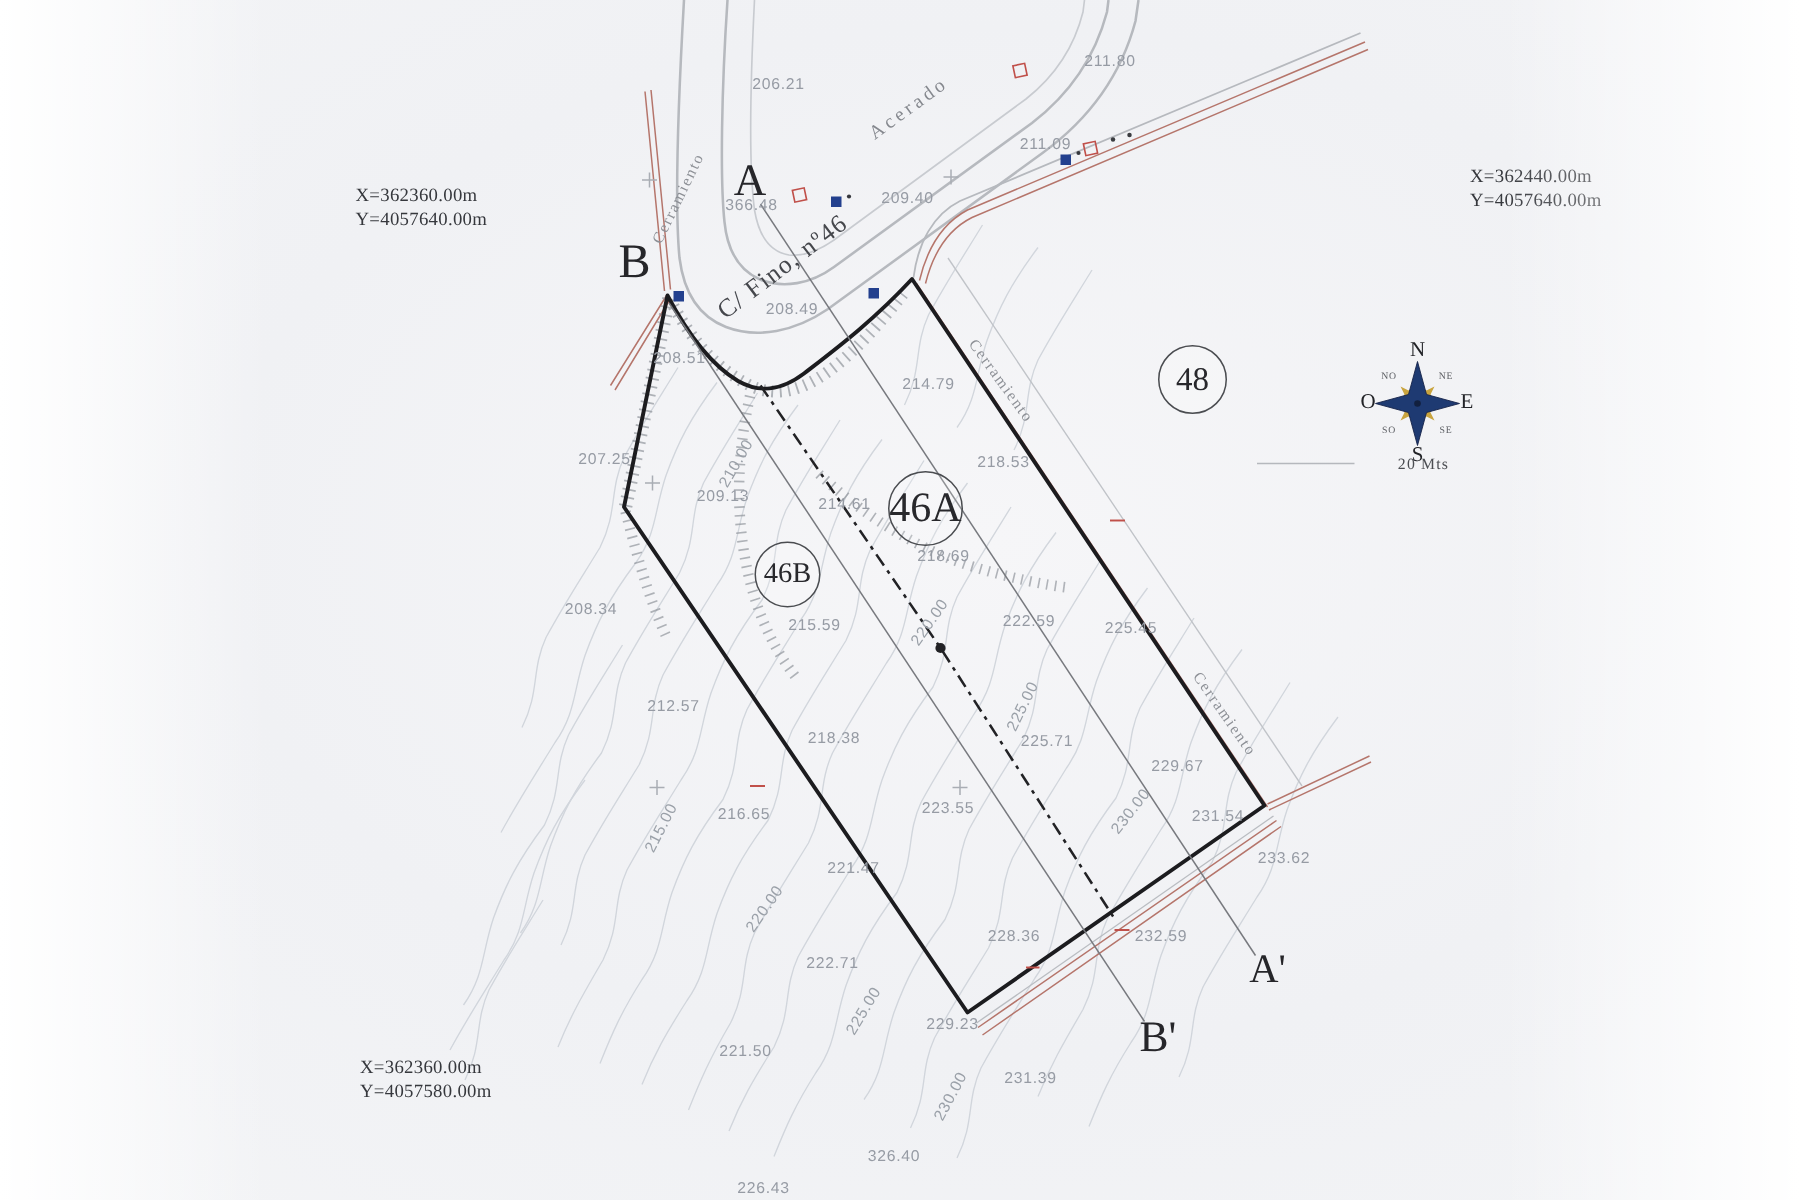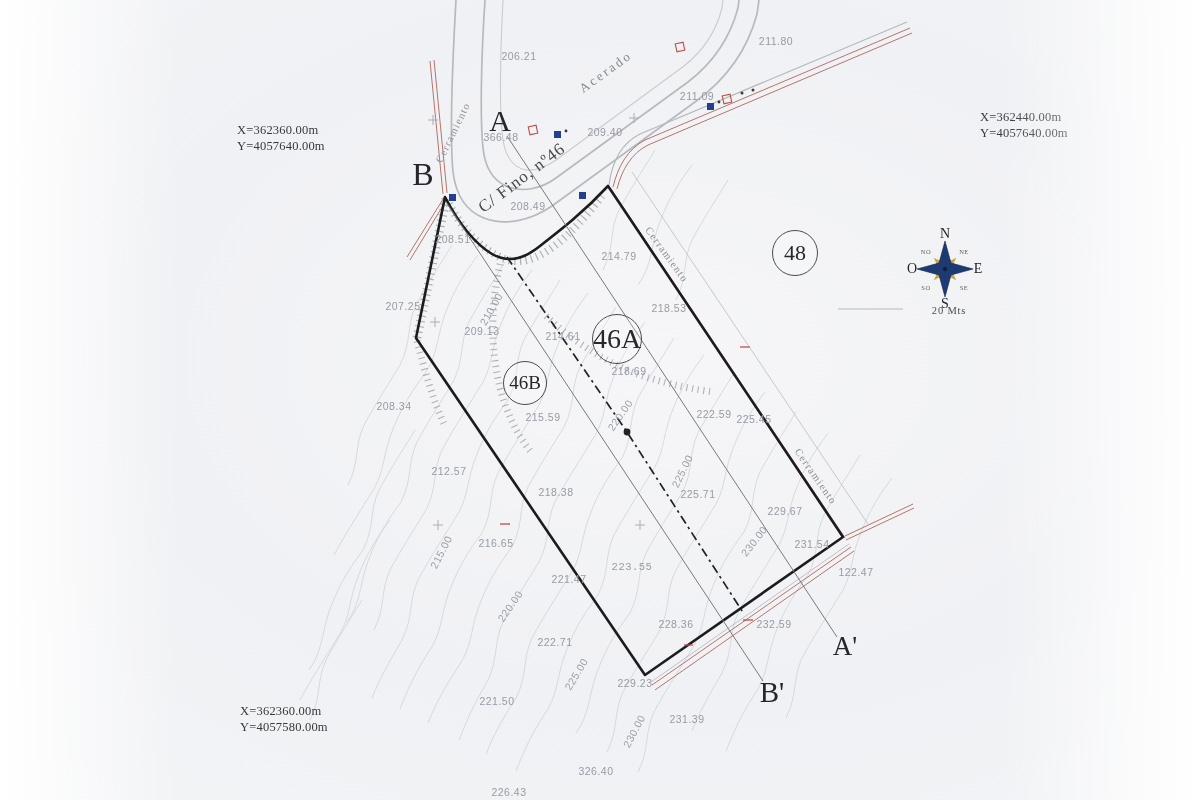--- a/index.html
+++ b/index.html
@@ -182,44 +182,44 @@
   <span class="compass-letter compass-cardinal" style="left:978px;top:269px">E</span>
   <span class="compass-letter compass-cardinal" style="left:912px;top:269px">O</span>
   <span class="compass-letter compass-minor" style="left:926px;top:251px">NO</span>
   <span class="compass-letter compass-minor" style="left:964px;top:251px">NE</span>
   <span class="compass-letter compass-minor" style="left:926px;top:287px">SO</span>
   <span class="compass-letter compass-minor" style="left:964px;top:287px">SE</span>
   <span class="scale-label" style="left:949px;top:310px">20 Mts</span>
 
   <div id="label-layer">
       <span class="spot" style="left: 519px; top: 56px;">206.21</span>
-      <span class="spot" style="left: 740px; top: 41px; margin-left: 36px;">211.80</span>
+      <span class="spot" style="left: 740px; top: 41px;">211.80</span>
       <span class="spot" style="left: 697px; top: 96px;">211.09</span>
       <span class="spot" style="left: 605px; top: 132px;">209.40</span>
       <span class="spot" style="left: 501px; top: 137px;">366.48</span>
       <span class="spot" style="left: 528px; top: 206px;">208.49</span>
       <span class="spot" style="left: 453px; top: 239px;">208.51</span>
       <span class="spot" style="left: 619px; top: 256px;">214.79</span>
       <span class="spot" style="left: 669px; top: 308px;">218.53</span>
       <span class="spot" style="left: 403px; top: 306px;">207.25</span>
       <span class="spot" style="left: 482px; top: 331px;">209.13</span>
       <span class="spot" style="left: 563px; top: 336px;">214.61</span>
       <span class="spot" style="left: 629px; top: 371px;">218.69</span>
       <span class="spot" style="left: 394px; top: 406px;">208.34</span>
       <span class="spot" style="left: 543px; top: 417px;">215.59</span>
-      <span class="spot" style="left: 686px; top: 414px; margin-left: 28px;">222.59</span>
+      <span class="spot" style="left: 686px; top: 414px;">222.59</span>
       <span class="spot" style="left: 754px; top: 419px;">225.45</span>
       <span class="spot" style="left: 449px; top: 471px;">212.57</span>
       <span class="spot" style="left: 556px; top: 492px;">218.38</span>
       <span class="spot" style="left: 698px; top: 494px;">225.71</span>
       <span class="spot" style="left: 785px; top: 511px;">229.67</span>
-      <span class="spot" style="left: 632px; top: 567px; font-family: Liberation Mono, monospace;">223.55</span>
+      <span class="spot" style="left: 632px; top: 539px;">223.55</span>
       <span class="spot" style="left: 496px; top: 543px;">216.65</span>
       <span class="spot" style="left: 812px; top: 544px; text-align: center;">231.54</span>
-      <span class="spot" style="left: 856px; top: 572px;">122.47</span>
+      <span class="spot" style="left: 856px; top: 572px;">233.62</span>
       <span class="spot" style="left: 569px; top: 579px;">221.47</span>
       <span class="spot" style="left: 676px; top: 624px;">228.36</span>
       <span class="spot" style="left: 774px; top: 624px;">232.59</span>
       <span class="spot" style="left: 555px; top: 642px;">222.71</span>
       <span class="spot" style="left: 635px; top: 683px;">229.23</span>
       <span class="spot" style="left: 497px; top: 701px;">221.50</span>
       <span class="spot" style="left: 687px; top: 719px;">231.39</span>
       <span class="spot" style="left: 596px; top: 771px;">326.40</span>
       <span class="spot" style="left: 509px; top: 792px;">226.43</span>
       <span class="contour-label" style="left: 491px; top: 309px; transform: translate(-50%, -50%) rotate(-60deg);">210.00</span>

